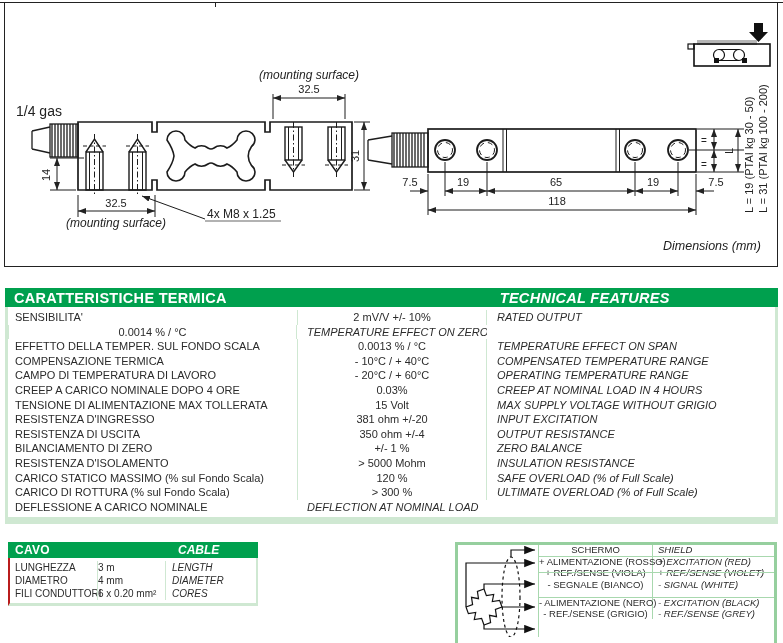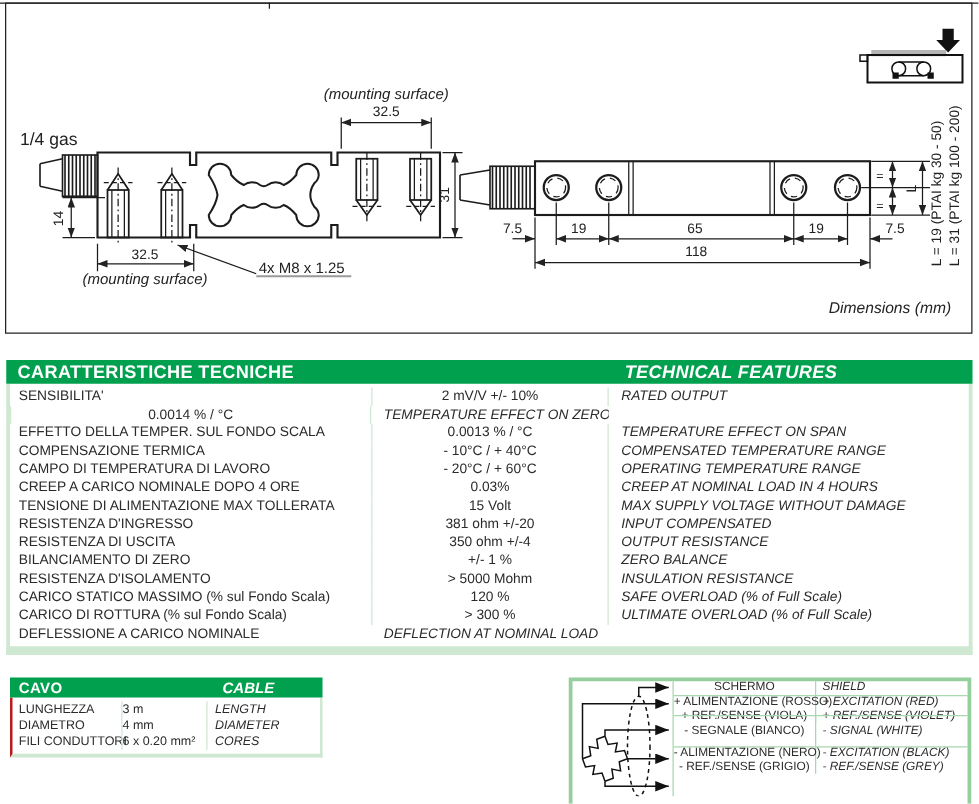--- a/index.html
+++ b/index.html
@@ -188,21 +188,21 @@
       <text x="704" y="168" font-size="10" text-anchor="middle">=</text>
       <text transform="translate(733,154) rotate(-90)">L</text>
       <text transform="translate(753,213) rotate(-90)">L = 19 (PTAI kg 30 - 50)</text>
       <text transform="translate(767,213) rotate(-90)">L = 31 (PTAI kg 100 - 200)</text>
       <text x="663" y="250" font-size="12.5" font-style="italic">Dimensions (mm)</text>
     </g>
   </svg>
 
   <div id="spec-table">
     <div id="spec-header" class="green-bar">
-      <span class="hit">CARATTERISTICHE TECNICHE</span>
+      <span class="hit">CARATTERISTICHE TERMICA</span>
       <span class="hen">TECHNICAL FEATURES</span>
     </div>
     <div id="spec-body">
         <div class="spec-row">
           <div class="cell c-it">SENSIBILITA'</div>
           <div class="cell c-val">2 mV/V +/- 10%</div>
           <div class="cell c-en">RATED OUTPUT</div>
         </div>
         <div class="spec-row">
           <div class="cell c-val">0.0014 % / °C</div>
@@ -224,26 +224,26 @@
           <div class="cell c-en">OPERATING TEMPERATURE RANGE</div>
         </div>
         <div class="spec-row">
           <div class="cell c-it">CREEP A CARICO NOMINALE DOPO 4 ORE</div>
           <div class="cell c-val">0.03%</div>
           <div class="cell c-en">CREEP AT NOMINAL LOAD IN 4 HOURS</div>
         </div>
         <div class="spec-row">
           <div class="cell c-it">TENSIONE DI ALIMENTAZIONE MAX TOLLERATA</div>
           <div class="cell c-val">15 Volt</div>
-          <div class="cell c-en">MAX SUPPLY VOLTAGE WITHOUT DAMAGE</div>
+          <div class="cell c-en">MAX SUPPLY VOLTAGE WITHOUT GRIGIO</div>
         </div>
         <div class="spec-row">
           <div class="cell c-it">RESISTENZA D'INGRESSO</div>
           <div class="cell c-val">381 ohm +/-20</div>
-          <div class="cell c-en">INPUT COMPENSATED</div>
+          <div class="cell c-en">INPUT EXCITATION</div>
         </div>
         <div class="spec-row">
           <div class="cell c-it">RESISTENZA DI USCITA</div>
           <div class="cell c-val">350 ohm +/-4</div>
           <div class="cell c-en">OUTPUT RESISTANCE</div>
         </div>
         <div class="spec-row">
           <div class="cell c-it">BILANCIAMENTO DI ZERO</div>
           <div class="cell c-val">+/- 1 %</div>
           <div class="cell c-en">ZERO BALANCE</div>

